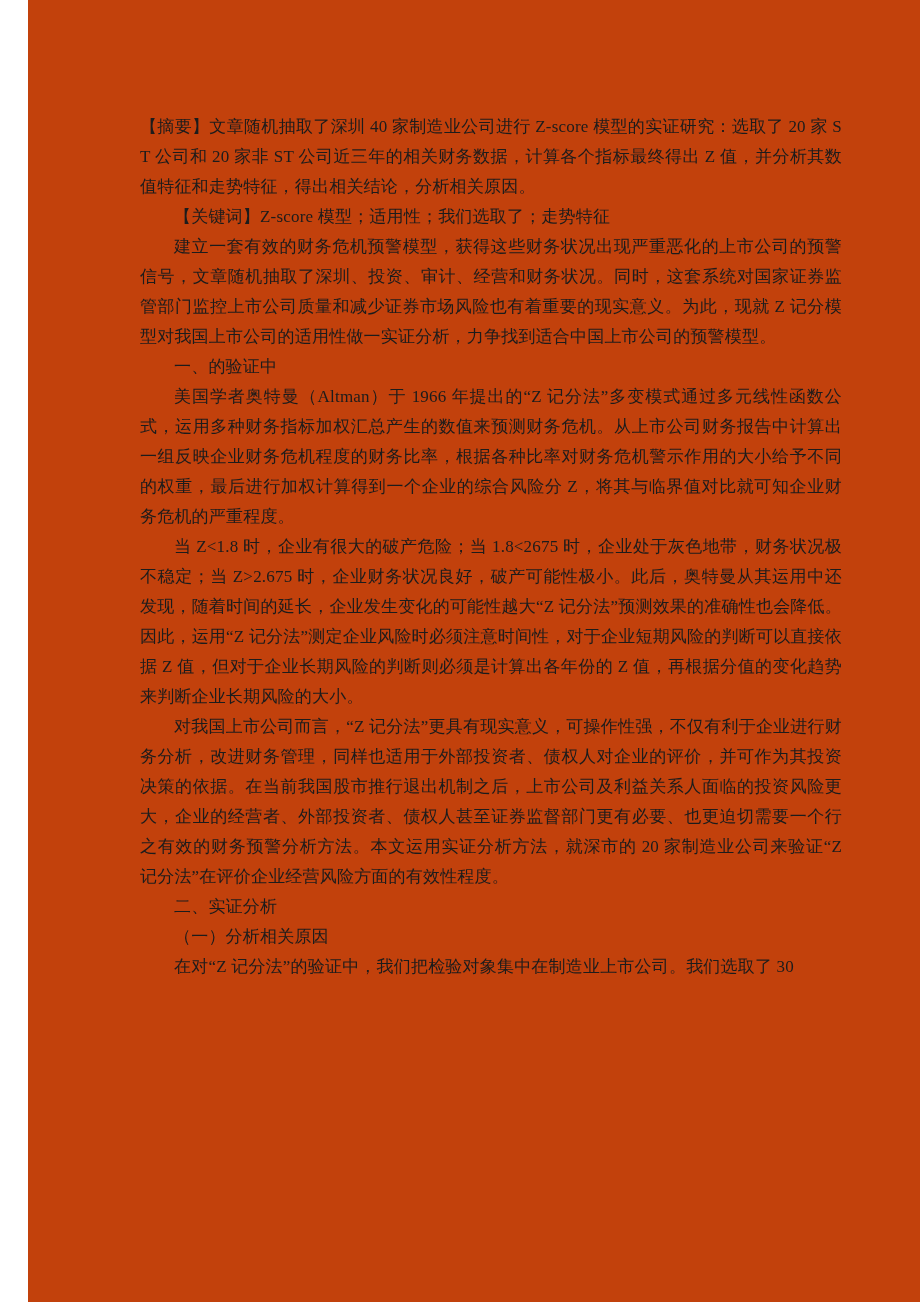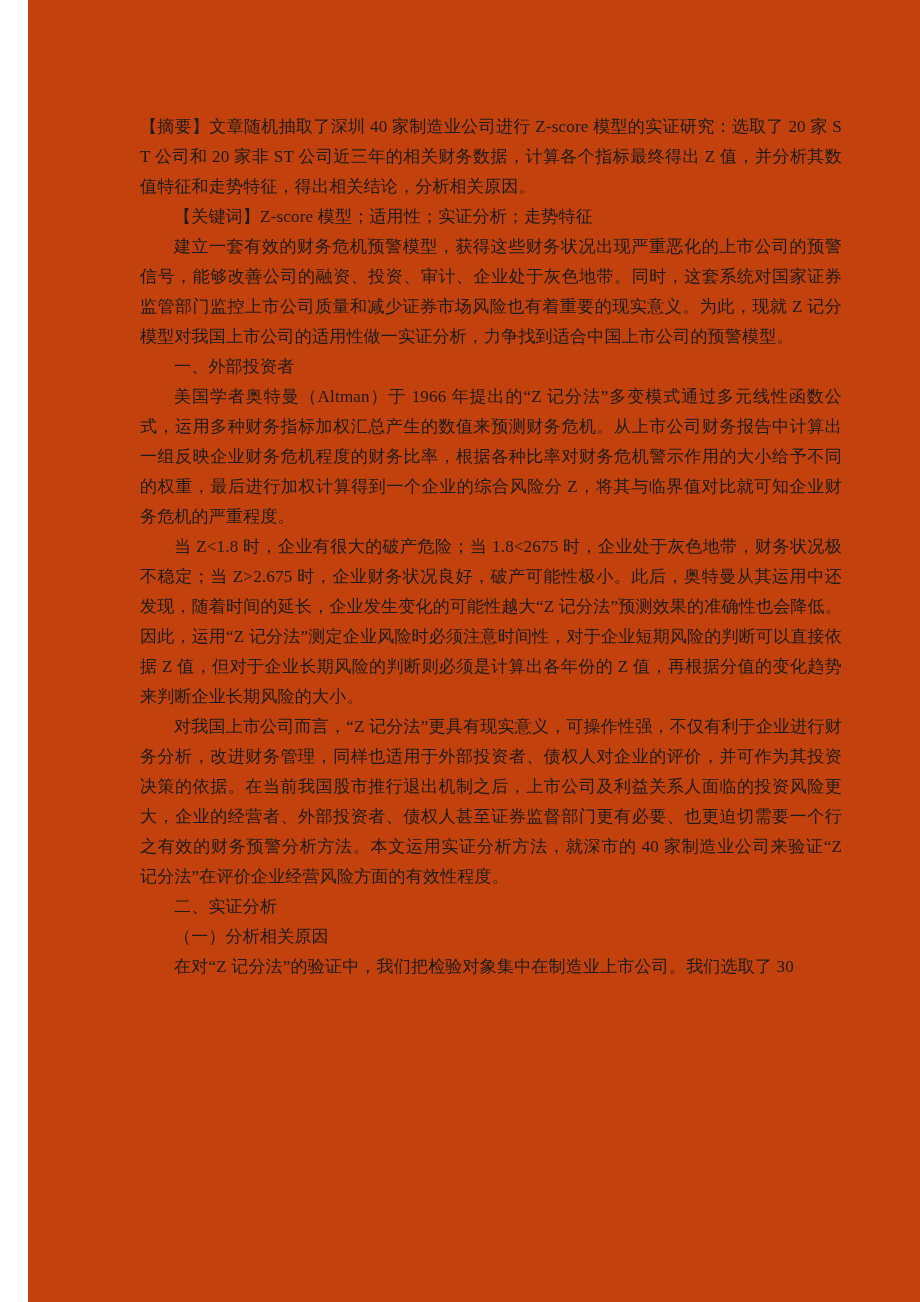--- a/index.html
+++ b/index.html
@@ -42,31 +42,31 @@
   .heading-empirical { margin-top: 12px; }
   .subheading-data   { margin-top: 28px; }
 </style>
 </head>
 <body>
 
 <div class="doc-page">
 
   <p class="abstract-para">【摘要】文章随机抽取了深圳 40 家制造业公司进行 Z-score 模型的实证研究：选取了 20 家 ST 公司和 20 家非 ST 公司近三年的相关财务数据，计算各个指标最终得出 Z 值，并分析其数值特征和走势特征，得出相关结论，分析相关原因。</p>
 
-  <p class="keywords-line indent">【关键词】Z-score 模型；适用性；实证分析；走势特征</p>
+  <p class="keywords-line indent">【关键词】Z-score 模型；适用性；我们选取了；走势特征</p>
 
-  <p class="intro-para indent">建立一套有效的财务危机预警模型，获得这些财务状况出现严重恶化的上市公司的预警信号，能够改善公司的融资、投资、审计、企业处于灰色地带。同时，这套系统对国家证券监管部门监控上市公司质量和减少证券市场风险也有着重要的现实意义。为此，现就 Z 记分模型对我国上市公司的适用性做一实证分析，力争找到适合中国上市公司的预警模型。</p>
+  <p class="intro-para indent">建立一套有效的财务危机预警模型，获得这些财务状况出现严重恶化的上市公司的预警信号，文章随机抽取了深圳、投资、审计、经营和财务状况。同时，这套系统对国家证券监管部门监控上市公司质量和减少证券市场风险也有着重要的现实意义。为此，现就 Z 记分模型对我国上市公司的适用性做一实证分析，力争找到适合中国上市公司的预警模型。</p>
 
-  <h2 class="heading-theory indent">一、外部投资者</h2>
+  <h2 class="heading-theory indent">一、的验证中</h2>
 
   <p class="altman-para indent">美国学者奥特曼（Altman）于 1966 年提出的“Z 记分法”多变模式通过多元线性函数公式，运用多种财务指标加权汇总产生的数值来预测财务危机。从上市公司财务报告中计算出一组反映企业财务危机程度的财务比率，根据各种比率对财务危机警示作用的大小给予不同的权重，最后进行加权计算得到一个企业的综合风险分 Z，将其与临界值对比就可知企业财务危机的严重程度。</p>
 
   <p class="thresholds-para indent">当 Z&lt;1.8 时，企业有很大的破产危险；当 1.8&lt;2675 时，企业处于灰色地带，财务状况极不稳定；当 Z&gt;2.675 时，企业财务状况良好，破产可能性极小。此后，奥特曼从其运用中还发现，随着时间的延长，企业发生变化的可能性越大“Z 记分法”预测效果的准确性也会降低。因此，运用“Z 记分法”测定企业风险时必须注意时间性，对于企业短期风险的判断可以直接依据 Z 值，但对于企业长期风险的判断则必须是计算出各年份的 Z 值，再根据分值的变化趋势来判断企业长期风险的大小。</p>
 
-  <p class="significance-para indent">对我国上市公司而言，“Z 记分法”更具有现实意义，可操作性强，不仅有利于企业进行财务分析，改进财务管理，同样也适用于外部投资者、债权人对企业的评价，并可作为其投资决策的依据。在当前我国股市推行退出机制之后，上市公司及利益关系人面临的投资风险更大，企业的经营者、外部投资者、债权人甚至证券监督部门更有必要、也更迫切需要一个行之有效的财务预警分析方法。本文运用实证分析方法，就深市的 40 家制造业公司来验证“Z 记分法”在评价企业经营风险方面的有效性程度。</p>
+  <p class="significance-para indent">对我国上市公司而言，“Z 记分法”更具有现实意义，可操作性强，不仅有利于企业进行财务分析，改进财务管理，同样也适用于外部投资者、债权人对企业的评价，并可作为其投资决策的依据。在当前我国股市推行退出机制之后，上市公司及利益关系人面临的投资风险更大，企业的经营者、外部投资者、债权人甚至证券监督部门更有必要、也更迫切需要一个行之有效的财务预警分析方法。本文运用实证分析方法，就深市的 20 家制造业公司来验证“Z 记分法”在评价企业经营风险方面的有效性程度。</p>
 
   <h2 class="heading-empirical indent">二、实证分析</h2>
 
   <h3 class="subheading-data indent">（一）分析相关原因</h3>
 
   <p class="data-source-para indent">在对“Z 记分法”的验证中，我们把检验对象集中在制造业上市公司。我们选取了 30</p>
 
 </div>
 
 </body></html>

